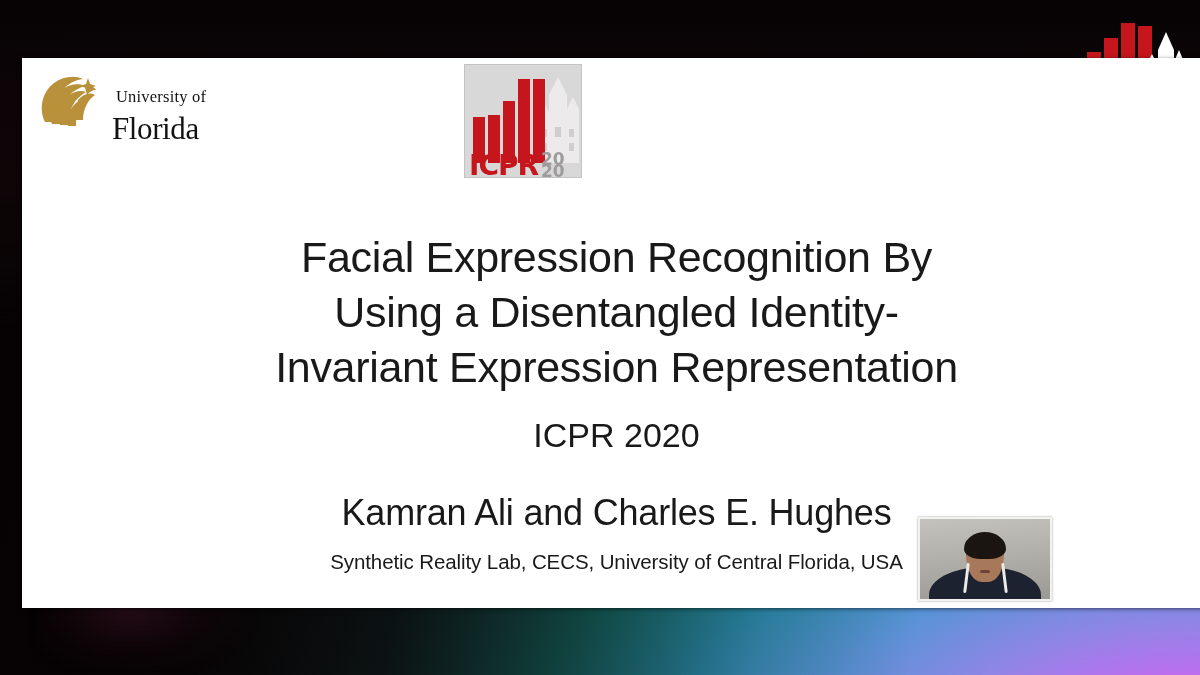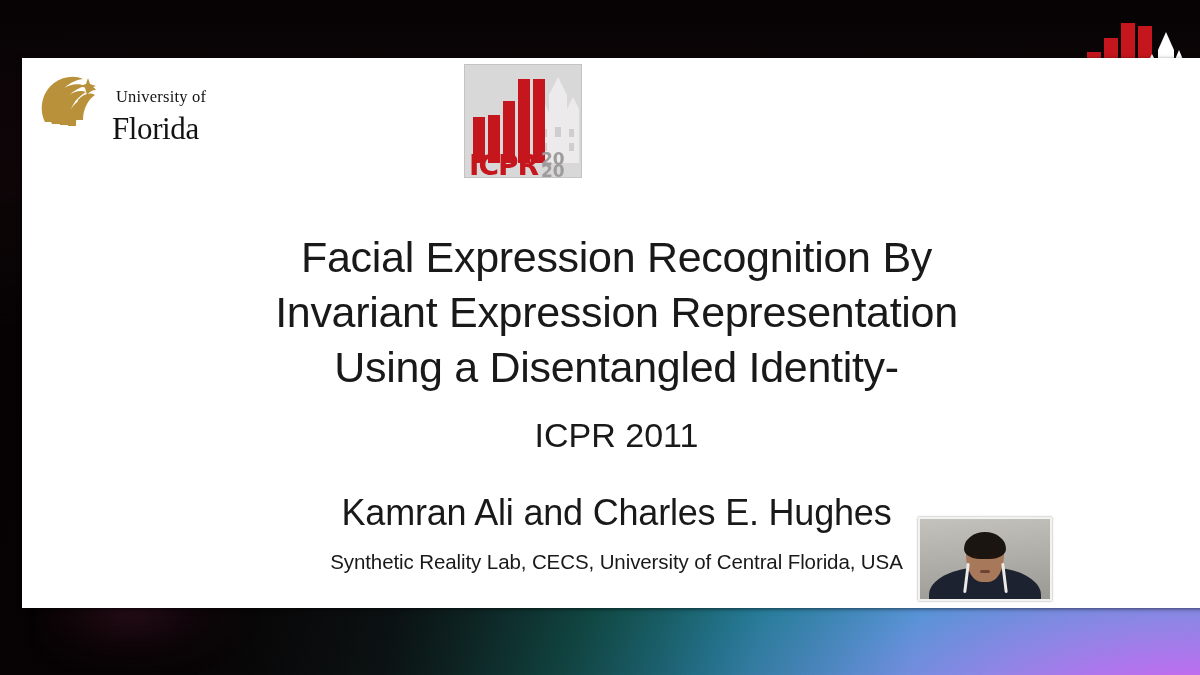--- a/index.html
+++ b/index.html
@@ -334,25 +334,25 @@
           <text x="4" y="110" font-family="DejaVu Sans, sans-serif" font-size="28" font-weight="700" fill="#c4161c" letter-spacing="-1">ICPR</text>
           <text x="76" y="100" font-family="DejaVu Sans, sans-serif" font-size="17" font-weight="700" fill="#9d9b9b">20</text>
           <text x="76" y="112" font-family="DejaVu Sans, sans-serif" font-size="17" font-weight="700" fill="#9d9b9b">20</text>
         </svg>
       </div>
 
     </div>
 
     <div class="title-block">
       <span class="ib">Facial Expression Recognition By</span>
+      <span class="ib">Using a Disentangled Identity-</span>
       <span class="ib">Invariant Expression Representation</span>
-      <span class="ib">Using a Disentangled Identity-</span>
     </div>
 
-    <div class="conf-line">ICPR 2011</div>
+    <div class="conf-line">ICPR 2020</div>
     <div class="authors-line">Kamran Ali and Charles E. Hughes</div>
     <div class="affil-line">Synthetic Reality Lab, CECS, University of Central Florida, USA</div>
 
     <div class="webcam">
       <div class="cam-wall"></div>
       <div class="cam-shoulders"></div>
       <div class="cam-neck"></div>
       <div class="cam-head"></div>
       <div class="cam-hair"></div>
       <div class="cam-brow l"></div>

